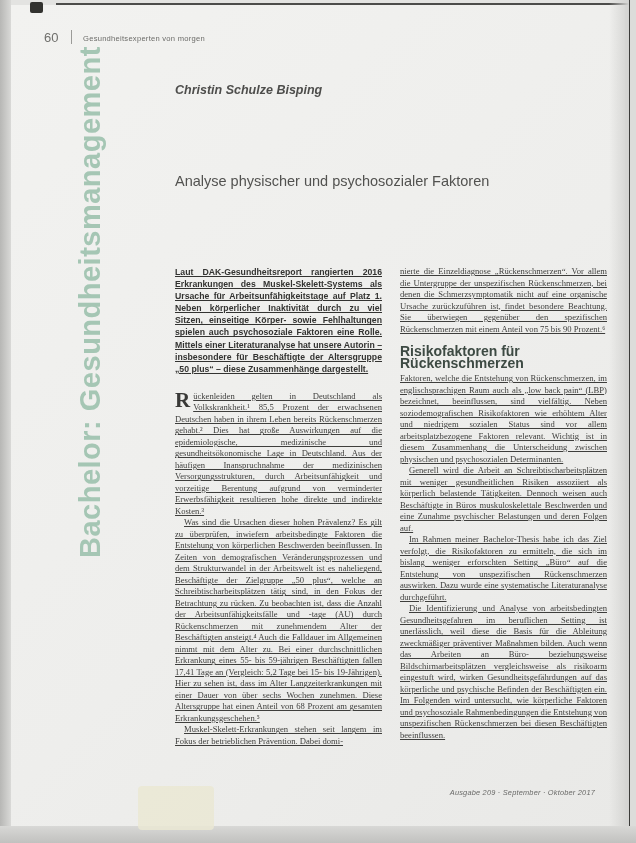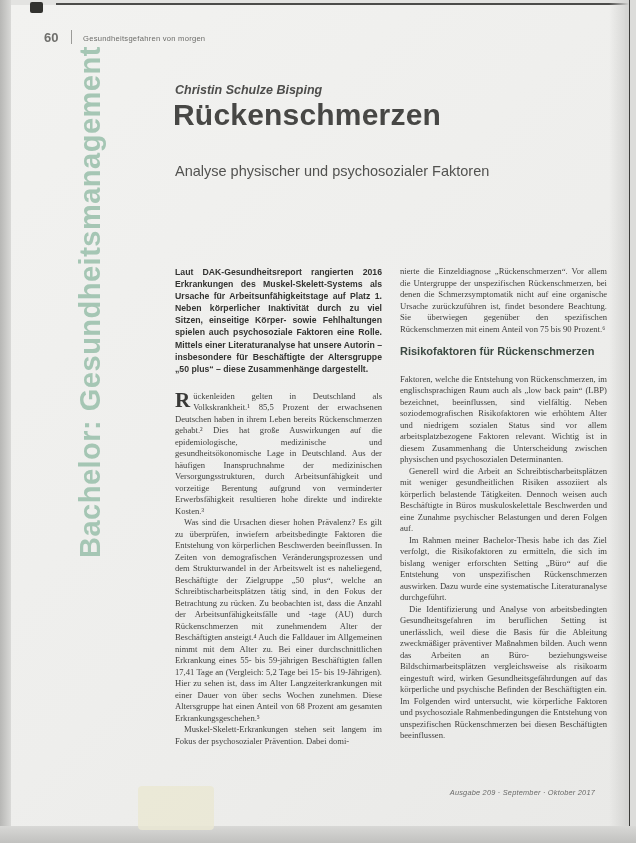--- a/index.html
+++ b/index.html
@@ -19,74 +19,73 @@
   .corner-mark{position:absolute;left:30px;top:2px;width:13px;height:11px;
     background:#32322f;border-radius:2px;}
   .bottom-strip{position:absolute;left:0;bottom:0;width:636px;height:17px;
     background:linear-gradient(180deg,#d8d8d6,#c1c1bf);}
   .stain{position:absolute;left:138px;top:786px;width:76px;height:44px;
     background:#eae7d3;opacity:.85;border-radius:4px;}
   
   .page{position:absolute;left:11px;top:5px;width:614px;height:822px;
     background:linear-gradient(135deg,#f2f2f0 0%,#eeeeec 55%,#e9e9e7 100%);}
   
-  .pageno{position:absolute;left:33px;top:25px;font-size:13px;font-weight:bold;color:#6f6f6c;}
+  .pageno{position:absolute;left:33px;top:25px;font-size:13px;font-weight:normal;color:#6f6f6c;}
   .rubric-divider{position:absolute;left:60px;top:25px;width:1px;height:14px;background:#9b9b98;}
   .rubric{position:absolute;left:72px;top:29px;font-size:7.6px;color:#6c6c69;letter-spacing:.25px;}
   
   .vertical-label{position:absolute;left:63px;top:553px;
     transform:rotate(-90deg);transform-origin:0 0;
     white-space:nowrap;font-size:29px;font-weight:bold;color:#a5c6b4;letter-spacing:.5px;}
   
   .author{position:absolute;left:164px;top:78px;font-size:12.5px;font-style:italic;
     font-weight:bold;color:#4d4d4b;text-align:center;}
   .title{position:absolute;left:162px;top:92px;font-size:30px;font-weight:bold;
     color:#474745;line-height:35px;letter-spacing:.2px;}
-  .subtitle{position:absolute;left:164px;top:158px;font-size:14.5px;color:#525250;}
+  .subtitle{position:absolute;left:164px;top:168px;font-size:14.5px;color:#525250;}
   
   .cols{position:absolute;left:164px;top:261px;width:432px;display:flex;gap:18px;
     font-family:"Liberation Serif", serif;font-size:8.6px;line-height:11.5px;
     color:#3e3e3c;text-align:justify;}
   .col{width:207px;}
   .lead{font-family:"Liberation Sans", sans-serif;font-weight:bold;font-size:8.7px;
     line-height:12.1px;color:#333331;margin:0 0 16px 0;}
-  p{margin:0;}
+  p{margin:0;text-decoration:underline;}
   p.indent{text-indent:9px;}
   .dropcap{float:left;font-size:21px;line-height:19px;font-weight:bold;
     padding-right:3px;color:#39 3937;color:#393937;}
-  .sec-heading{font-family:"Liberation Sans", sans-serif;font-weight:bold;font-size:11px;
-    color:#3d4a43;margin:11px 0 16px 0;text-align:left;}
+  .sec-heading{font-family:"Liberation Sans", sans-serif;font-weight:bold;font-size:14px;
+    color:#3d4a43;margin:11px 0 4px 0;text-align:left;}
   
   .footer{position:absolute;right:30px;bottom:30px;font-size:7.4px;font-style:italic;
     color:#6a6a68;font-family:"Liberation Sans", sans-serif;letter-spacing:.2px;margin-top:23px;}
 </style>
 </head>
 <body>
 
 <div class="left-strip"></div>
 <div class="page">
 
   <div class="pageno">60</div>
   <div class="rubric-divider"></div>
-  <div class="rubric">Gesundheitsgefahren von morgen</div>
+  <div class="rubric">Gesundheitsexperten von morgen</div>
 
   <div class="vertical-label">Bachelor: Gesundheitsmanagement</div>
 
   <div class="author">Christin Schulze Bisping</div>
   <div class="title">
-    <div>Rückenschmerzen</div>
   </div>
   <div class="subtitle">Analyse physischer und psychosozialer Faktoren</div>
 
   <div class="cols">
     <div class="col">
       <p class="lead">Laut DAK-Gesundheitsreport rangierten 2016 Erkrankungen des Muskel-Skelett-Systems als Ursache für Arbeitsunfähigkeitstage auf Platz 1. Neben körperlicher Inaktivität durch zu viel Sitzen, einseitige Körper- sowie Fehlhaltungen spielen auch psychosoziale Faktoren eine Rolle. Mittels einer Literaturanalyse hat unsere Autorin – insbesondere für Beschäftigte der Altersgruppe „50 plus“ – diese Zusammenhänge dargestellt.</p>
       <p><span class="dropcap">R</span><span>ückenleiden gelten in Deutschland als Volkskrankheit.¹ 85,5 Prozent der erwachsenen Deutschen haben in ihrem Leben bereits Rückenschmerzen gehabt.² Dies hat große Auswirkungen auf die epidemiologische, medizinische und gesundheitsökonomische Lage in Deutschland. Aus der häufigen Inanspruchnahme der medizinischen Versorgungsstrukturen, durch Arbeitsunfähigkeit und vorzeitige Berentung aufgrund von verminderter Erwerbsfähigkeit resultieren hohe direkte und indirekte Kosten.³</span></p>
       <p class="indent">Was sind die Ursachen dieser hohen Prävalenz? Es gilt zu überprüfen, inwiefern arbeitsbedingte Faktoren die Entstehung von körperlichen Beschwerden beeinflussen. In Zeiten von demografischen Veränderungsprozessen und dem Strukturwandel in der Arbeitswelt ist es naheliegend, Beschäftigte der Zielgruppe „50 plus“, welche an Schreibtischarbeitsplätzen tätig sind, in den Fokus der Betrachtung zu rücken. Zu beobachten ist, dass die Anzahl der Arbeitsunfähigkeitsfälle und -tage (AU) durch Rückenschmerzen mit zunehmendem Alter der Beschäftigten ansteigt.⁴ Auch die Falldauer im Allgemeinen nimmt mit dem Alter zu. Bei einer durchschnittlichen Erkrankung eines 55- bis 59-jährigen Beschäftigten fallen 17,41 Tage an (Vergleich: 5,2 Tage bei 15- bis 19-Jährigen). Hier zu sehen ist, dass im Alter Langzeiterkrankungen mit einer Dauer von über sechs Wochen zunehmen. Diese Altersgruppe hat einen Anteil von 68 Prozent am gesamten Erkrankungsgeschehen.⁵</p>
-      <p class="indent">Muskel-Skelett-Erkrankungen stehen seit langem im Fokus der psychosozialer Prävention. Dabei domi-</p>
+      <p class="indent">Muskel-Skelett-Erkrankungen stehen seit langem im Fokus der betrieblichen Prävention. Dabei domi-</p>
     </div>
     <div class="col">
       <p>nierte die Einzeldiagnose „Rückenschmerzen“. Vor allem die Untergruppe der unspezifischen Rückenschmerzen, bei denen die Schmerzsymptomatik nicht auf eine organische Ursache zurückzuführen ist, findet besondere Beachtung. Sie überwiegen gegenüber den spezifischen Rückenschmerzen mit einem Anteil von 75 bis 90 Prozent.⁶</p>
       <div class="sec-heading">Risikofaktoren für Rückenschmerzen</div>
       <p>Faktoren, welche die Entstehung von Rückenschmerzen, im englischsprachigen Raum auch als „low back pain“ (LBP) bezeichnet, beeinflussen, sind vielfältig. Neben soziodemografischen Risikofaktoren wie erhöhtem Alter und niedrigem sozialen Status sind vor allem arbeitsplatzbezogene Faktoren relevant. Wichtig ist in diesem Zusammenhang die Unterscheidung zwischen physischen und psychosozialen Determinanten.</p>
       <p class="indent">Generell wird die Arbeit an Schreibtischarbeitsplätzen mit weniger gesundheitlichen Risiken assoziiert als körperlich belastende Tätigkeiten. Dennoch weisen auch Beschäftigte in Büros muskuloskelettale Beschwerden und eine Zunahme psychischer Belastungen und deren Folgen auf.</p>
       <p class="indent">Im Rahmen meiner Bachelor-Thesis habe ich das Ziel verfolgt, die Risikofaktoren zu ermitteln, die sich im bislang weniger erforschten Setting „Büro“ auf die Entstehung von unspezifischen Rückenschmerzen auswirken. Dazu wurde eine systematische Literaturanalyse durchgeführt.</p>
       <p class="indent">Die Identifizierung und Analyse von arbeitsbedingten Gesundheitsgefahren im beruflichen Setting ist unerlässlich, weil diese die Basis für die Ableitung zweckmäßiger präventiver Maßnahmen bilden. Auch wenn das Arbeiten an Büro- beziehungsweise Bildschirmarbeitsplätzen vergleichsweise als risikoarm eingestuft wird, wirken Gesundheitsgefährdungen auf das körperliche und psychische Befinden der Beschäftigten ein. Im Folgenden wird untersucht, wie körperliche Faktoren und psychosoziale Rahmenbedingungen die Entstehung von unspezifischen Rückenschmerzen bei diesen Beschäftigten beeinflussen.</p>
     </div>
   </div>

